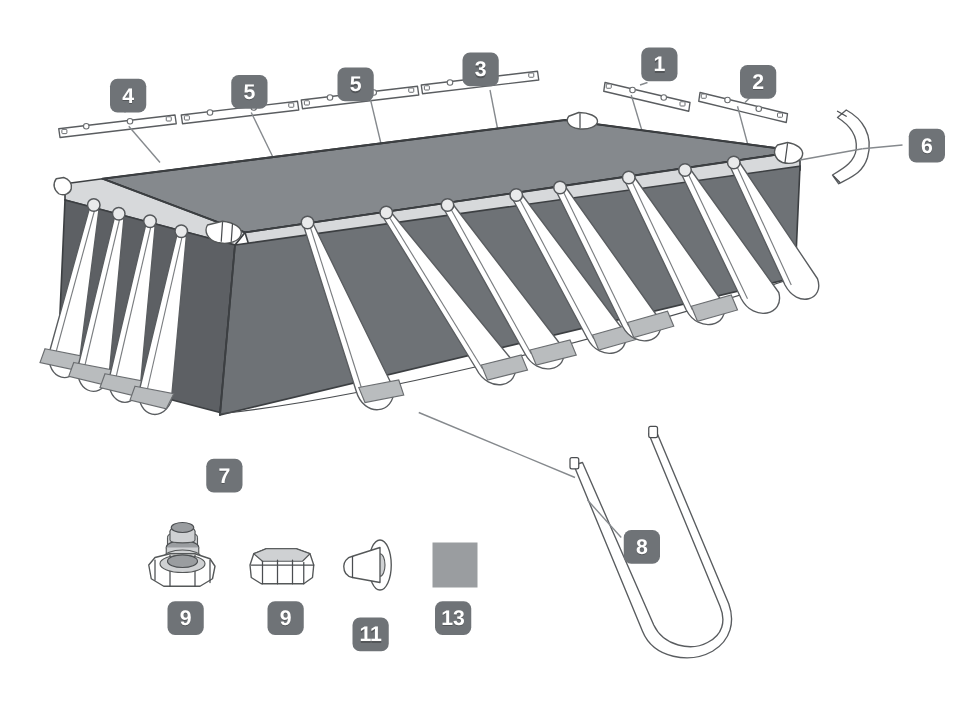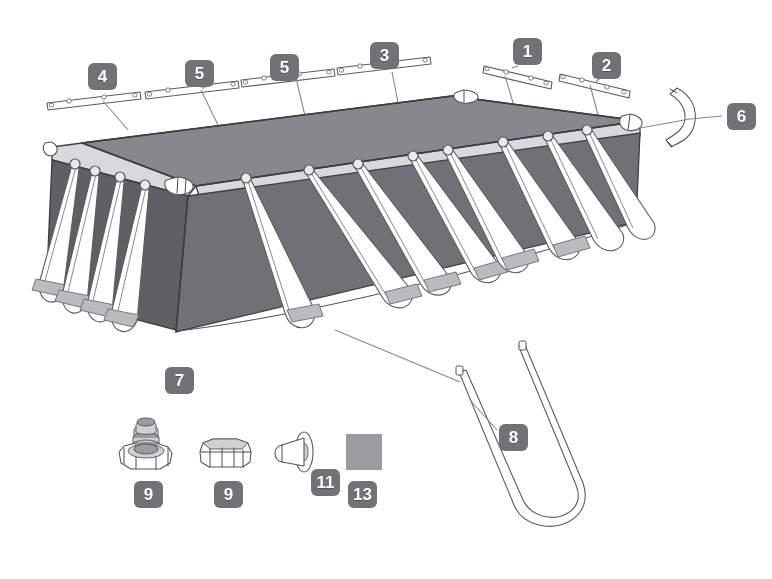--- a/index.html
+++ b/index.html
@@ -300,16 +300,16 @@
   <div class="badge" style="left:592px; top:52px;">2</div>
   <div class="badge" style="left:370px; top:42px;">3</div>
   <div class="badge" style="left:88px;  top:63px;">4</div>
   <div class="badge" style="left:185px; top:60px;">5</div>
   <div class="badge" style="left:270px; top:54px;">5</div>
   <div class="badge" style="left:727px; top:103px;">6</div>
   <div class="badge" style="left:165px; top:367px;">7</div>
   <div class="badge" style="left:499px; top:424px;">8</div>
   <div class="badge" style="left:134px; top:481px;">9</div>
   <div class="badge" style="left:214px; top:481px;">9</div>
-  <div class="badge" style="left:282px; top:469px;margin-left:29px;">11</div>
+  <div class="badge" style="left:282px; top:494px;">11</div>
   <div class="badge" style="left:348px; top:481px;">13</div>
 
 </div>
 
 </body></html>

